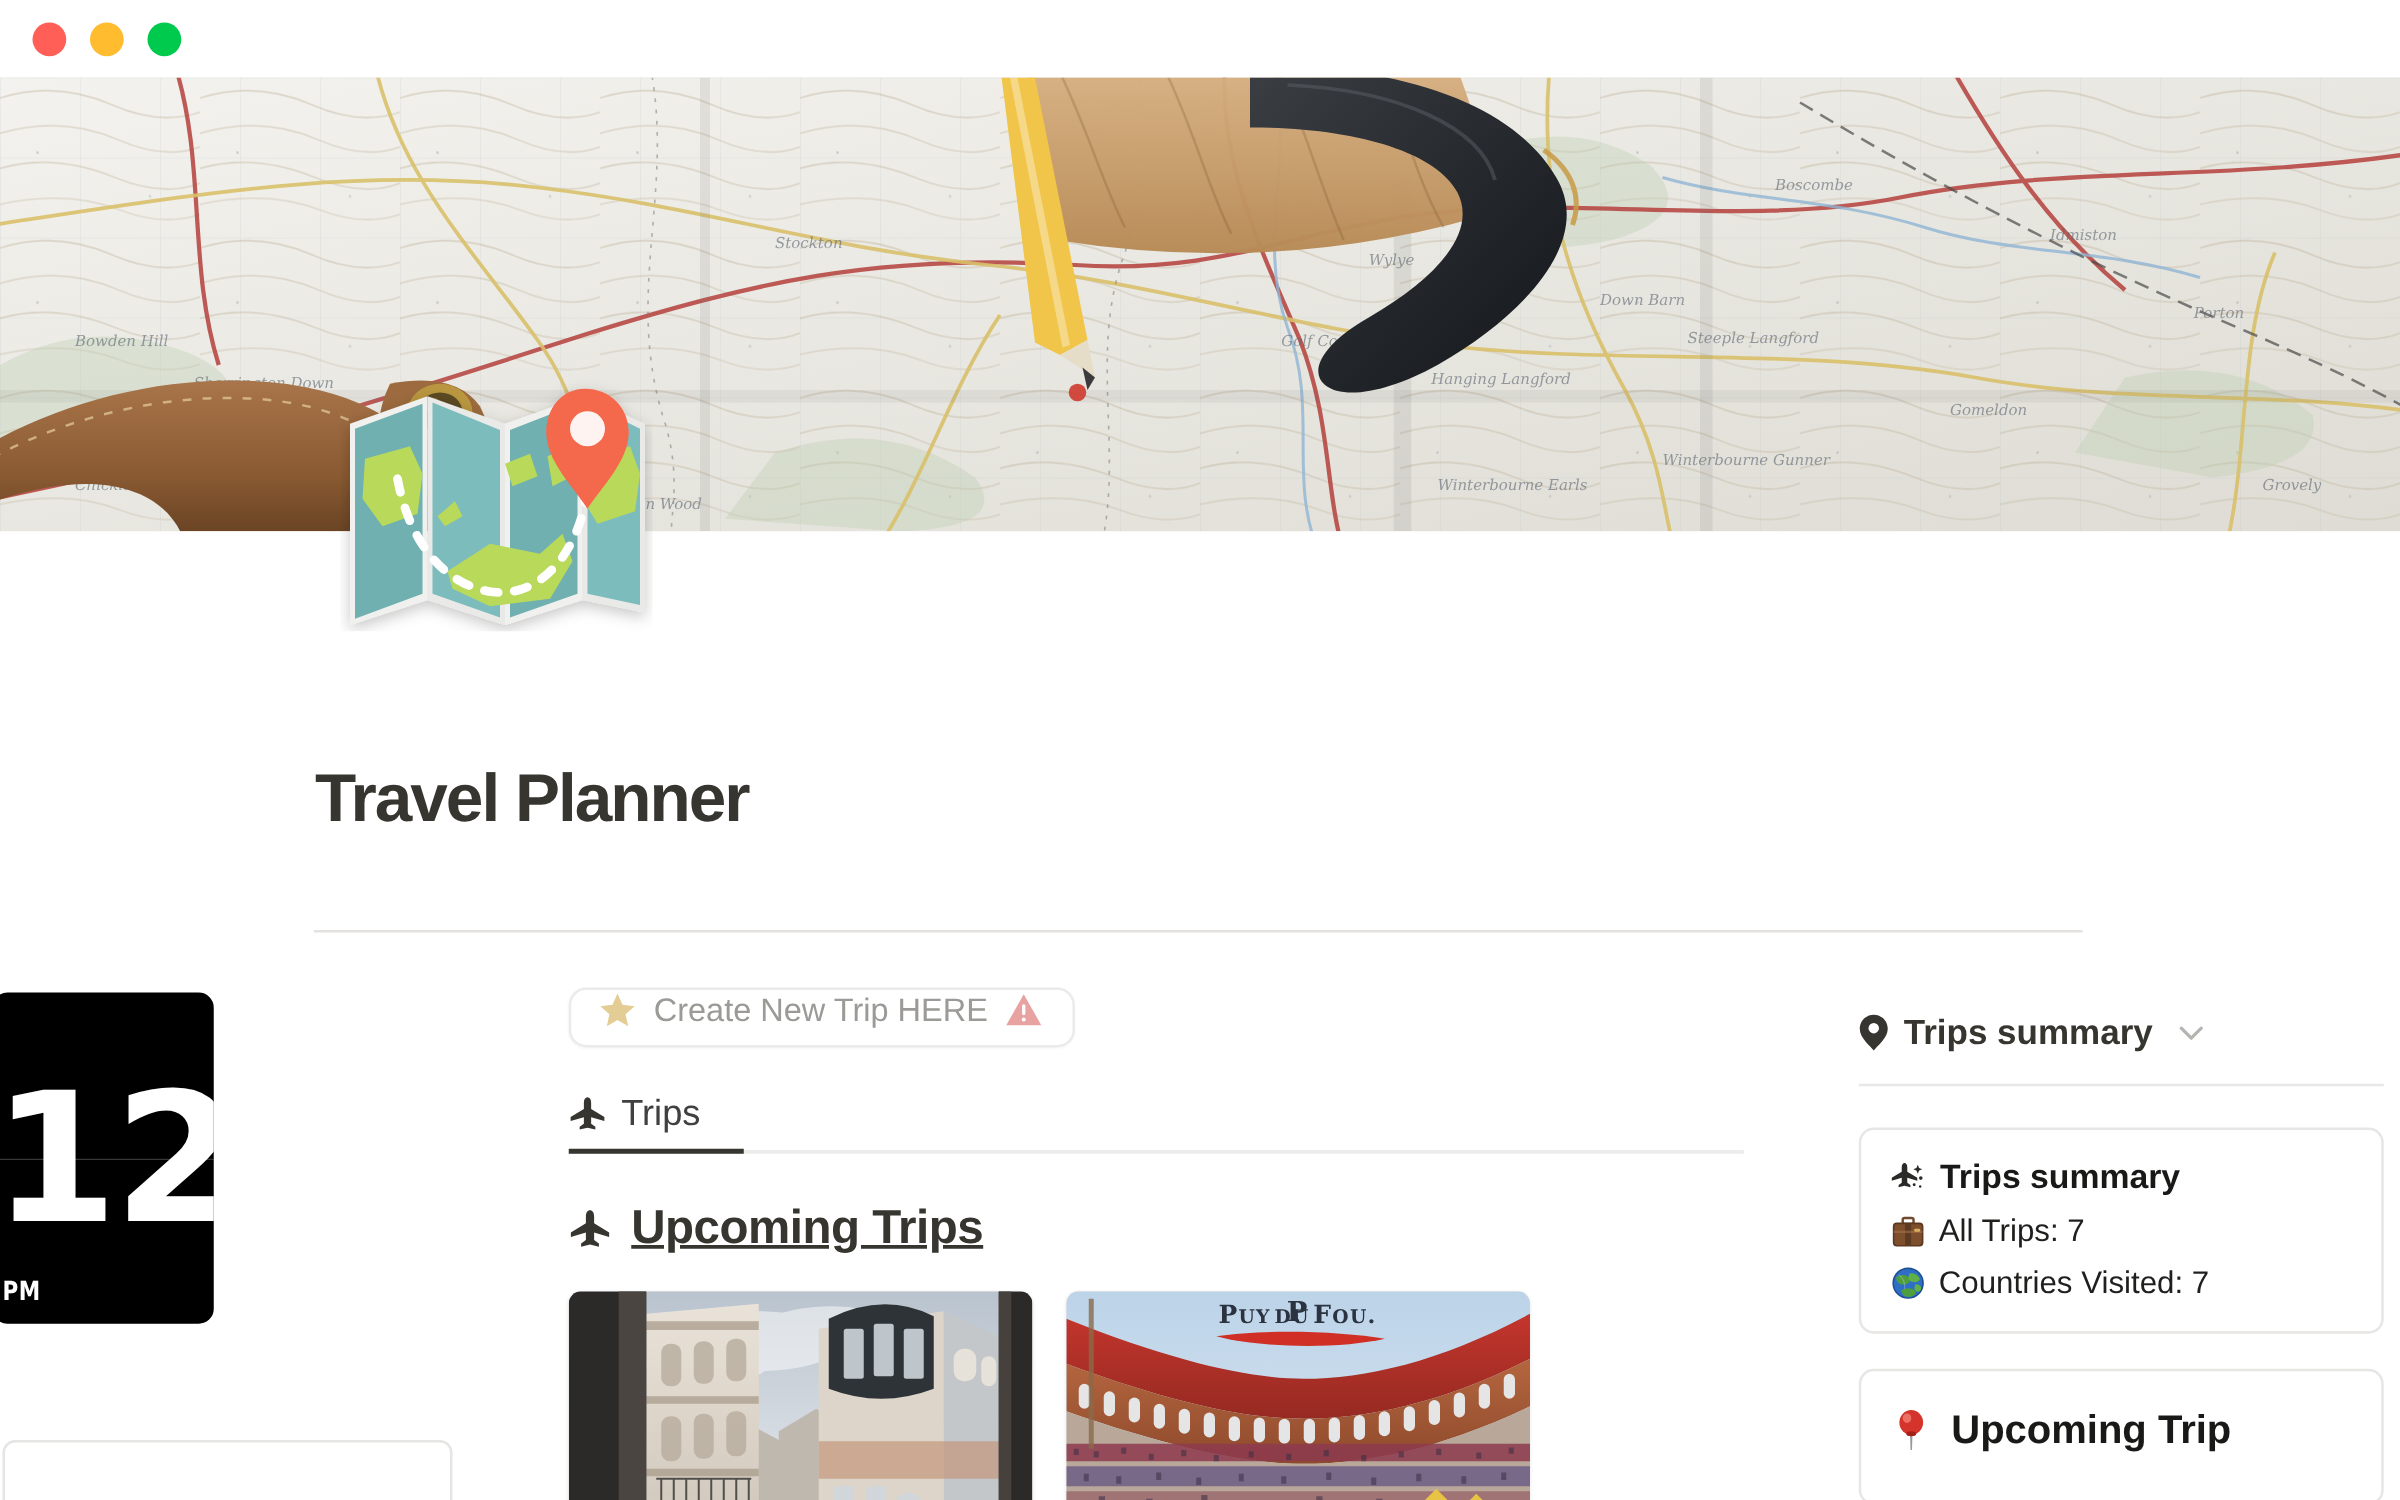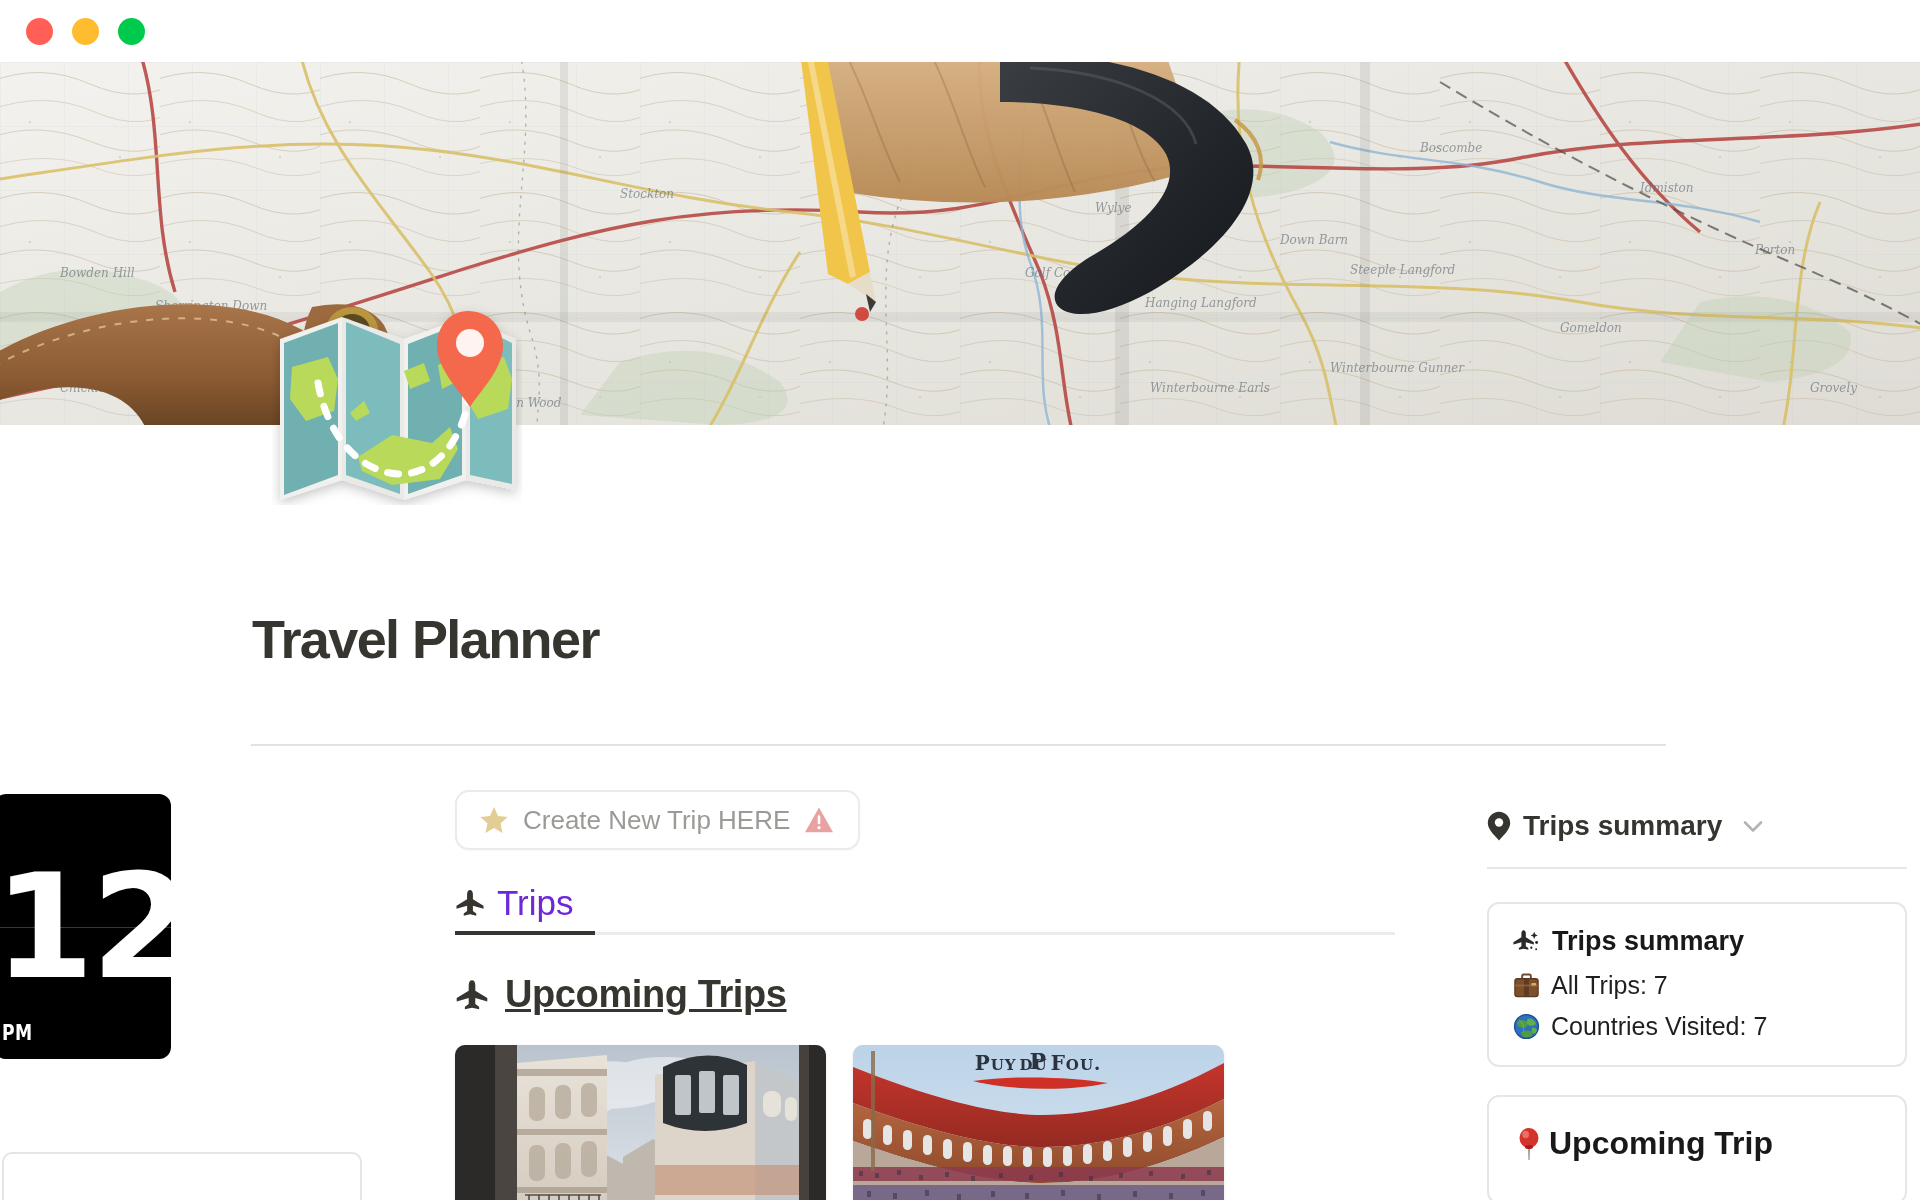--- a/index.html
+++ b/index.html
@@ -119,21 +119,21 @@
   .center {
     position: absolute;
     left: 455px; top: 790px;
     width: 940px;
   }
 
   .create-btn {
     display: inline-flex;
     align-items: center;
     gap: 14px;
-    padding: 13px 24px 13px 22px;
+    padding: 1px 24px 13px 22px;
     border: 2px solid #eceaea;
     border-radius: 14px;
     background: #ffffff;
     font-size: 26px;
     color: #9b9a97;
     white-space: nowrap;
     box-shadow: 0 1px 2px rgba(0,0,0,0.03);
     text-align: center;
   }
   .create-btn .star { width: 30px; height: 30px; flex: 0 0 auto; }
@@ -143,22 +143,22 @@
   .tabs {
     position: relative;
     margin-top: 29px;
     height: 56px;
   }
   .tab {
     display: inline-flex;
     align-items: center;
     gap: 12px;
     height: 48px;
-    color: #6d28d9;
-    font-size: 35px;
+    color: #404040;
+    font-size: 29px;
   }
   .tab .plane { width: 30px; height: 30px; flex: 0 0 auto; }
   .tab-underline-track {
     position: absolute;
     left: 0; bottom: 0;
     width: 940px; height: 3px;
     background: #ececeb;
   }
   .tab-underline-active {
     position: absolute;
@@ -228,21 +228,21 @@
     font-size: 25px; color: #1f1f1e;
     margin-top: 12px;
     white-space: nowrap;
     text-align: center;
   }
   .sb-emoji { width: 27px; height: 27px; flex:0 0 auto; display:block; }
   .sb-card.second {
     margin-top: 28px;
     padding: 28px 24px 40px 24px;
   }
-  .sb-card.second .sb-card-title { font-size: 32px; gap: 4px; margin-bottom: 0; }
+  .sb-card.second .sb-card-title { font-size: 32px; gap: 16px; margin-bottom: 0; }
   .sb-card.second .sb-emoji { width: 32px; height: 34px; }
 </style>
 </head>
 <body>
 
 <div class="titlebar">
   <div class="traffic">
     <div class="dot red"></div>
     <div class="dot yellow"></div>
     <div class="dot green"></div>

